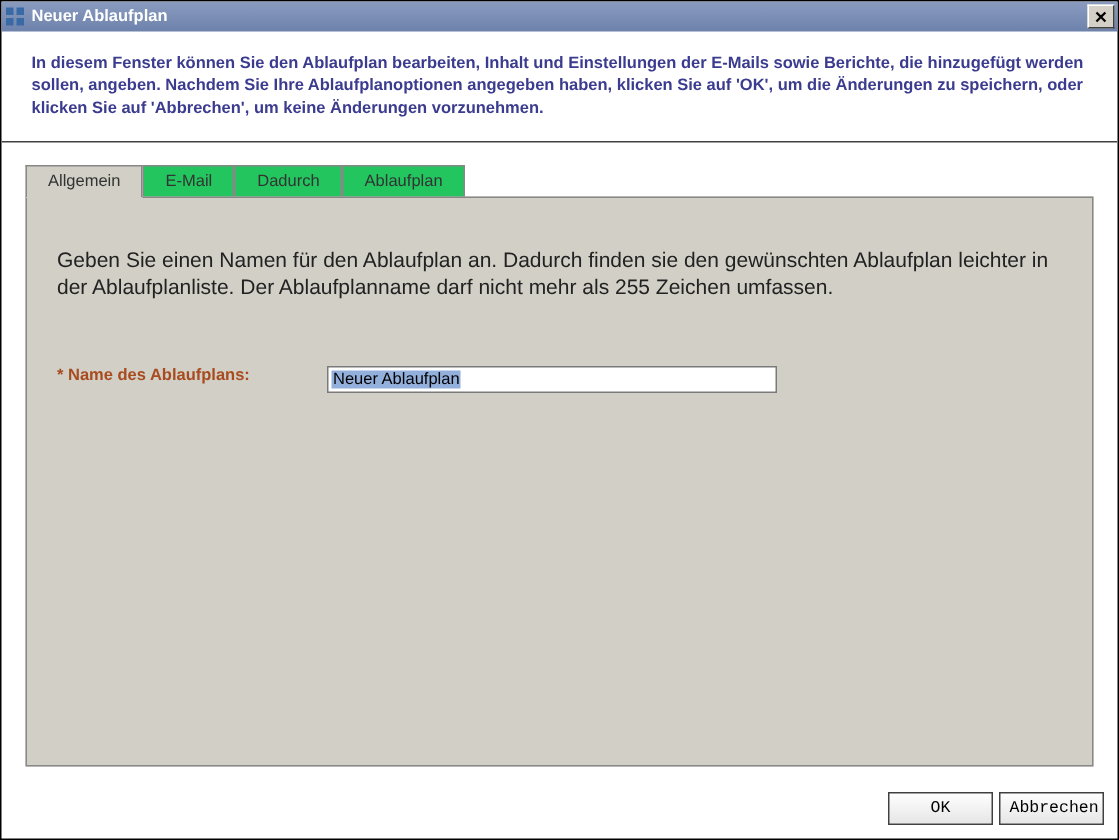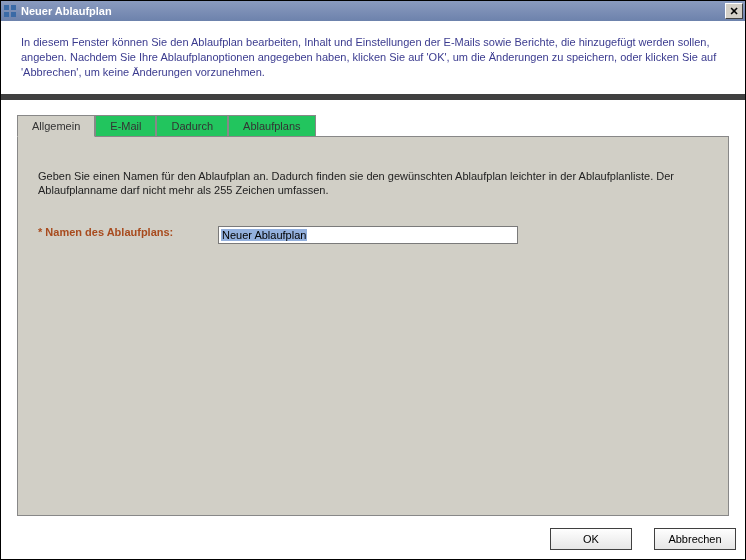--- a/index.html
+++ b/index.html
@@ -41,24 +41,24 @@
     justify-content: center;
     font-family: Arial;
     font-size: 11px;
     font-weight: bold;
     color: #000;
     cursor: pointer;
   }
   .instructions {
     padding: 14px 20px 14px 20px;
     color: #3b3b8f;
-    font-weight: normal;
+    font-weight: bold;
     font-size: 11px;
     line-height: 1.35;
-    border-bottom: 6px solid #404040;
+    border-bottom: 1px solid #404040;
   }
   .tabrow {
     display: flex;
     padding: 14px 0 0 16px;
     position: relative;
     text-align: center;
   }
   .tab {
     padding: 4px 14px;
     border: 1px solid #888;
@@ -79,22 +79,22 @@
   .tabpanel {
     margin: 0 16px 0 16px;
     border: 1px solid #888;
     background: #d1cfc6;
     height: 380px;
     padding: 32px 20px 20px 20px;
     position: relative;
   }
   .panel-desc {
     color: #222;
-    font-size: 11px;
-    margin-bottom: 28px;
+    font-size: 14px;
+    margin-bottom: 43px;
     line-height: 1.35;
   }
   .form-row {
     display: flex;
     margin-bottom: 10px;
   }
   .form-label {
     width: 180px;
     color: #333;
   }
@@ -129,28 +129,28 @@
     padding: 2px 3px;
   }
   .button-bar {
     position: absolute;
     right: 10px;
     bottom: 10px;
     display: flex;
     gap: 0;
   }
   .btn {
-    width: 82px;
+    width: 70px;
     height: 22px;
     border: 1px solid #404040;
     background: linear-gradient(to bottom, #fefefe, #e6e6e6);
-    font-family: Liberation Sans, sans-serif;
+    font-family: Liberation Mono, monospace;
     font-size: 11px;
     cursor: pointer;
-    margin-left: 22px;
+    margin-left: 4px;
   }
 </style>
 </head>
 <body>
 
 <div class="titlebar">
   <span class="titlebar-icon">
     <svg width="14" height="14" viewBox="0 0 14 14">
       <rect x="1" y="1" width="5" height="5" fill="#3a6aa6"></rect>
       <rect x="8" y="1" width="5" height="5" fill="#3a6aa6"></rect>
@@ -163,28 +163,28 @@
     <span>✕</span>
   </div>
 </div>
 
 <div class="instructions">In diesem Fenster können Sie den Ablaufplan bearbeiten, Inhalt und Einstellungen der E-Mails sowie Berichte, die hinzugefügt werden sollen, angeben. Nachdem Sie Ihre Ablaufplanoptionen angegeben haben, klicken Sie auf 'OK', um die Änderungen zu speichern, oder klicken Sie auf 'Abbrechen', um keine Änderungen vorzunehmen.</div>
 
 <div class="tabrow">
   <div class="tab active">Allgemein</div>
   <div class="tab">E-Mail</div>
   <div class="tab">Dadurch</div>
-  <div class="tab">Ablaufplans</div>
+  <div class="tab">Ablaufplan</div>
 </div>
 
 <div class="tabpanel">
   <div class="panel-desc">Geben Sie einen Namen für den Ablaufplan an. Dadurch finden sie den gewünschten Ablaufplan leichter in der Ablaufplanliste. Der Ablaufplanname darf nicht mehr als 255 Zeichen umfassen.</div>
 
   <div class="form-row">
-    <div class="form-label required">* Namen des Ablaufplans:</div>
+    <div class="form-label required">* Name des Ablaufplans:</div>
     <div class="name-value-wrap">
       <span class="name-value-text">Neuer Ablaufplan</span>
     </div>
   </div>
 
 </div>
 
 <div class="button-bar">
   <button class="btn">OK</button>
   <button class="btn">Abbrechen</button>

